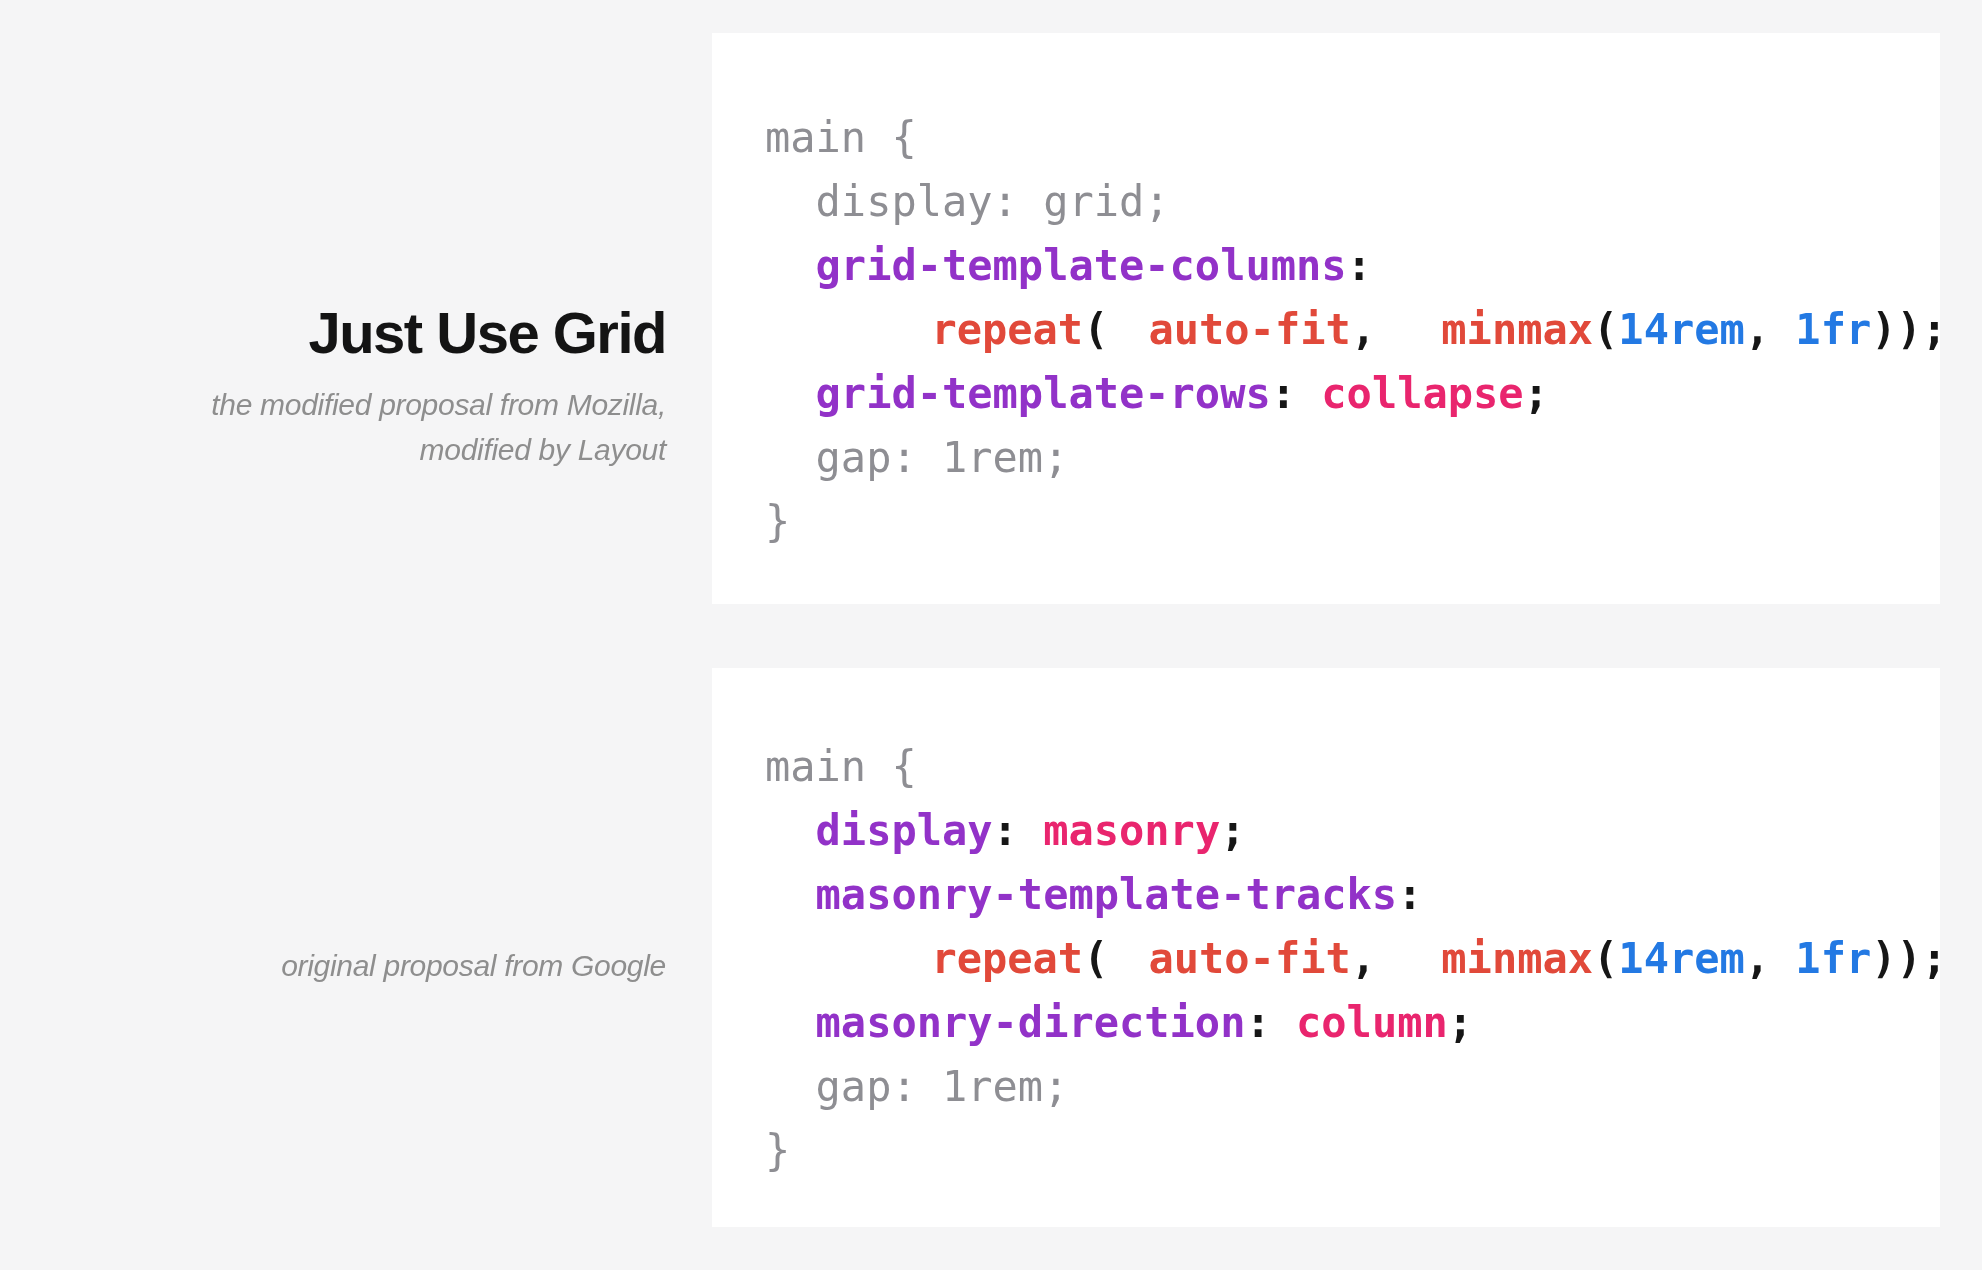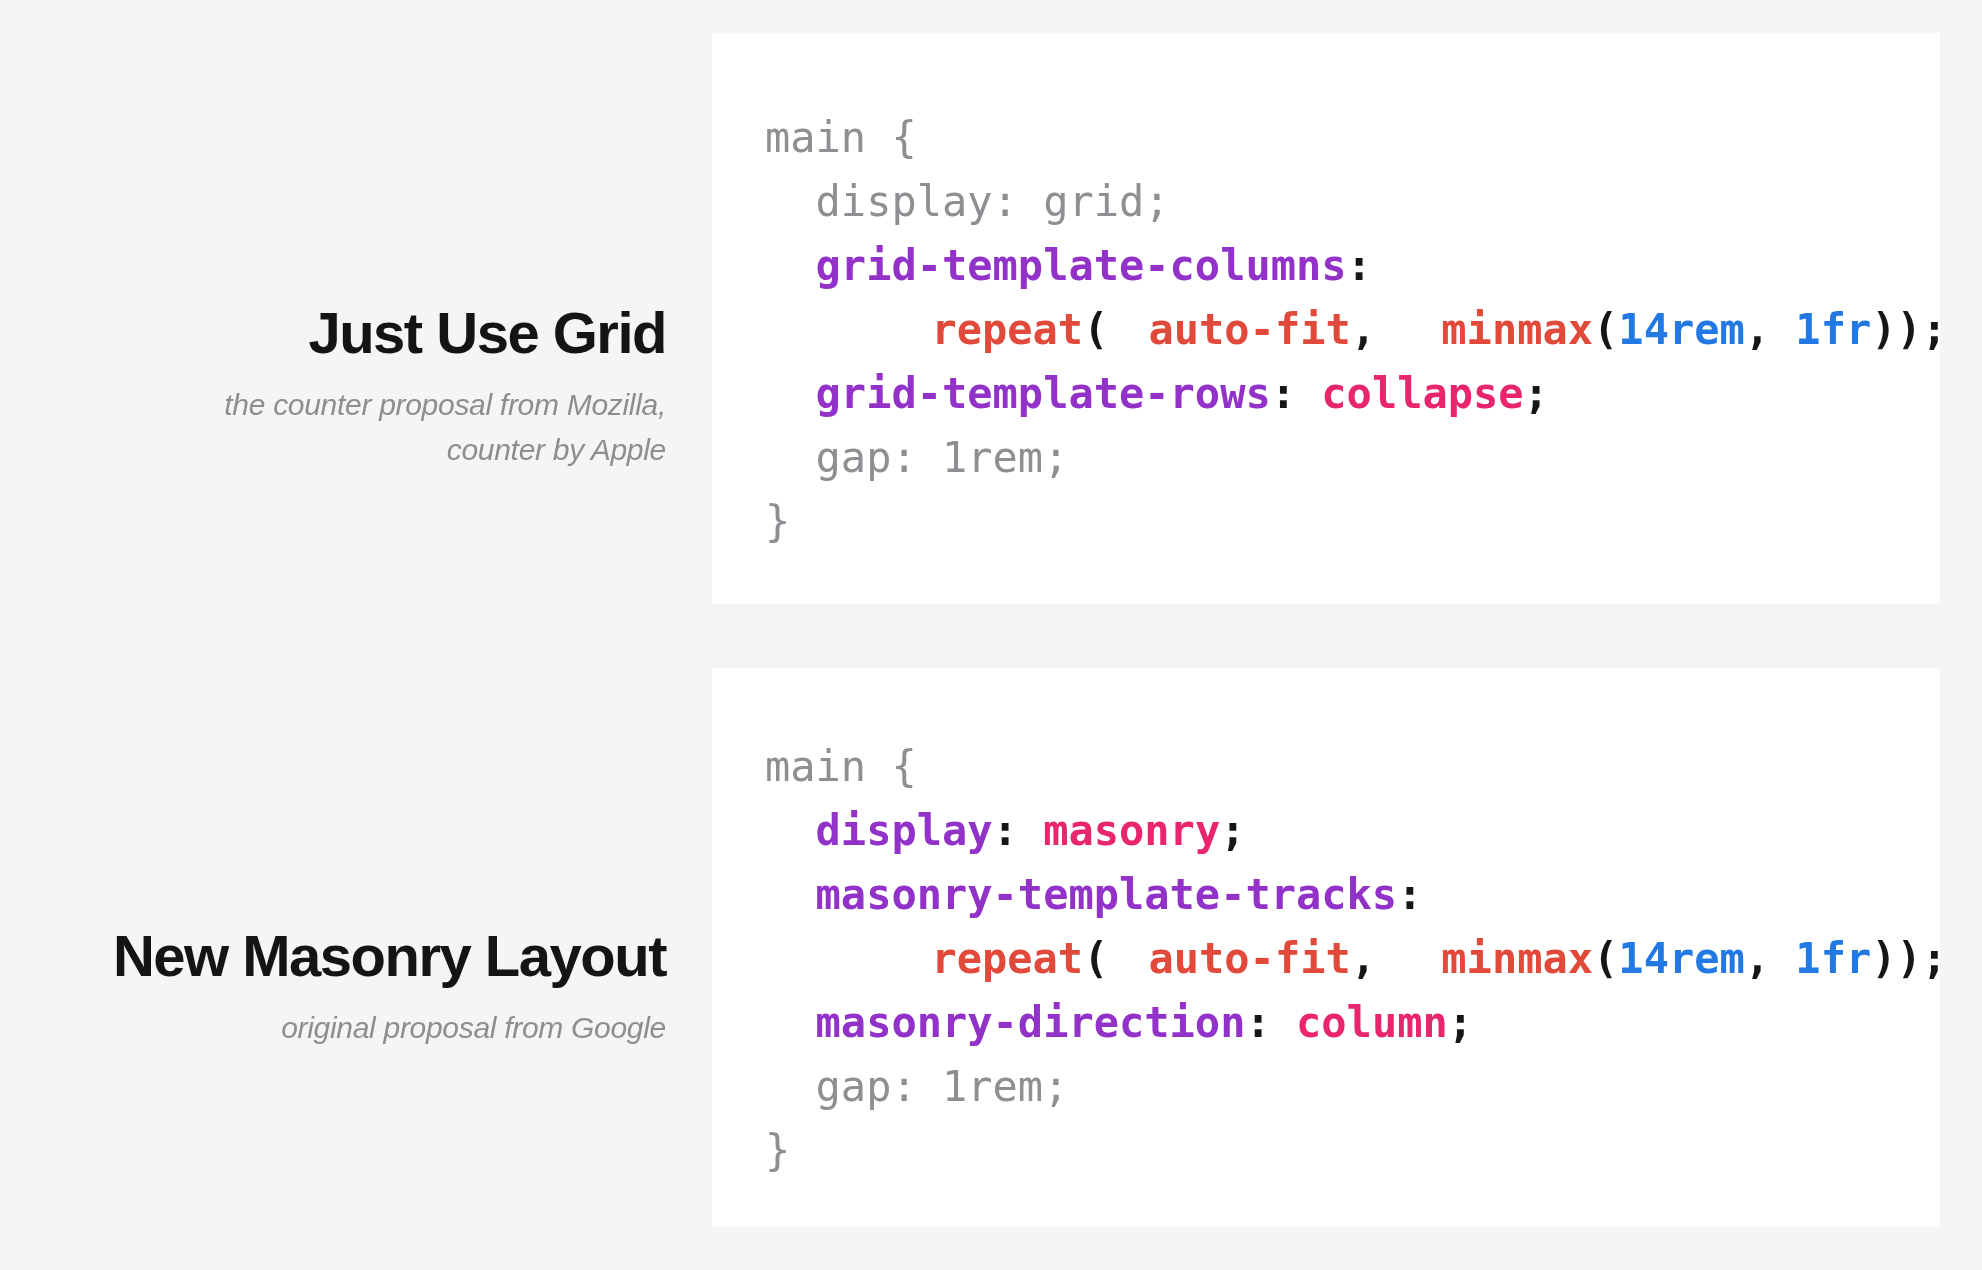--- a/index.html
+++ b/index.html
@@ -41,32 +41,31 @@
 </style>
 </head>
 <body>
 
 <div class="canvas">
 
   <section>
     <div class="label l1">
       <h2>Just Use Grid</h2>
       <div class="sub">
-        <span class="sub-line">the counter proposal from Mozilla,</span>
-        <span class="sub-line">counter by Apple</span>
+        <span class="sub-line">the modified proposal from Mozilla,</span>
+        <span class="sub-line">modified by Layout</span>
       </div>
     </div>
     <div class="panel p1">
       <pre class="code"><div class="code-line"><span class="tok-plain">main {</span></div><div class="code-line"><span class="tok-plain">  display: grid;</span></div><div class="code-line"><span class="tok-plain">  </span><span class="tok-prop">grid-template-columns</span><span class="tok-punct">:</span></div><div class="code-line"><span class="tok-plain">     </span><span class="tok-fn">repeat</span><span class="tok-punct">(</span><span class="tok-fn">auto-fit</span><span class="tok-punct">, </span><span class="tok-fn">minmax</span><span class="tok-punct">(</span><span class="tok-num">14rem</span><span class="tok-punct">, </span><span class="tok-num">1fr</span><span class="tok-punct">));</span></div><div class="code-line"><span class="tok-plain">  </span><span class="tok-prop">grid-template-rows</span><span class="tok-punct">: </span><span class="tok-val">collapse</span><span class="tok-punct">;</span></div><div class="code-line"><span class="tok-plain">  gap: 1rem;</span></div><div class="code-line"><span class="tok-plain">}</span></div></pre>
     </div>
   </section>
 
   <section>
     <div class="label l2">
-      <h2>New Masonry Layout</h2>
       <div class="sub">
         <span class="sub-line">original proposal from Google</span>
       </div>
     </div>
     <div class="panel p2">
       <pre class="code"><div class="code-line"><span class="tok-plain">main {</span></div><div class="code-line"><span class="tok-plain">  </span><span class="tok-prop">display</span><span class="tok-punct">: </span><span class="tok-val">masonry</span><span class="tok-punct">;</span></div><div class="code-line"><span class="tok-plain">  </span><span class="tok-prop">masonry-template-tracks</span><span class="tok-punct">:</span></div><div class="code-line"><span class="tok-plain">     </span><span class="tok-fn">repeat</span><span class="tok-punct">(</span><span class="tok-fn">auto-fit</span><span class="tok-punct">, </span><span class="tok-fn">minmax</span><span class="tok-punct">(</span><span class="tok-num">14rem</span><span class="tok-punct">, </span><span class="tok-num">1fr</span><span class="tok-punct">));</span></div><div class="code-line"><span class="tok-plain">  </span><span class="tok-prop">masonry-direction</span><span class="tok-punct">: </span><span class="tok-val">column</span><span class="tok-punct">;</span></div><div class="code-line"><span class="tok-plain">  gap: 1rem;</span></div><div class="code-line"><span class="tok-plain">}</span></div></pre>
     </div>
   </section>
 
 </div>

